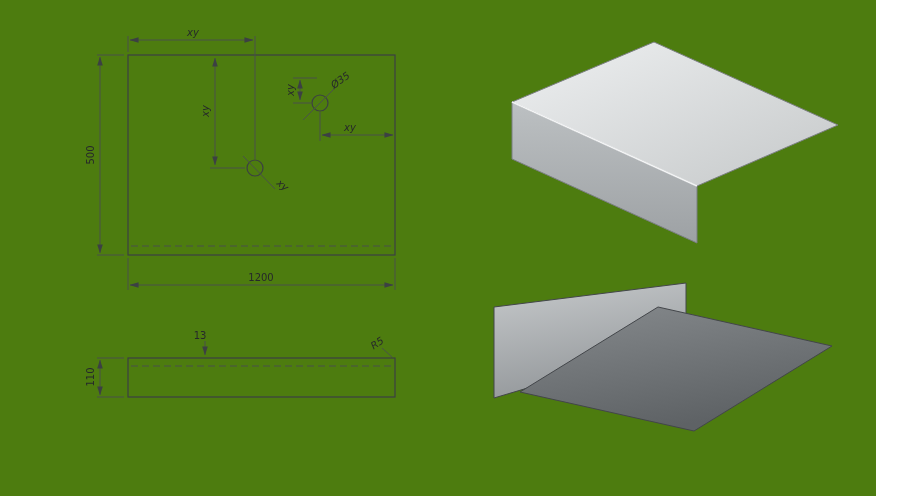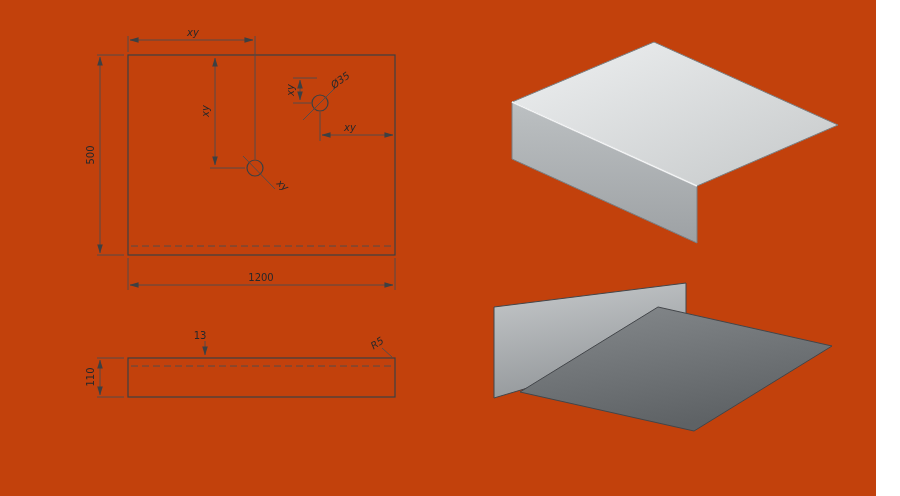--- a/index.html
+++ b/index.html
@@ -8,21 +8,21 @@
     background: #ffffff;
     width: 900px;
     height: 496px;
     overflow: hidden;
     font-family: "DejaVu Sans", sans-serif;
   }
   .stage {
     position: relative;
     width: 876px;
     height: 496px;
-    background: #c2410c;
+    background: #4d7c0f;
   }
   svg { display: block; }
   .outline { stroke: #3c4043; stroke-width: 1.2; fill: none; }
   .thin    { stroke: #4a4d50; stroke-width: 0.9; fill: none; }
   .dashed  { stroke: #4a4d50; stroke-width: 0.9; fill: none; stroke-dasharray: 7 4; }
   text.dim {
     font-family: "DejaVu Sans", sans-serif;
     font-size: 10px;
     fill: #26282b;
   }

